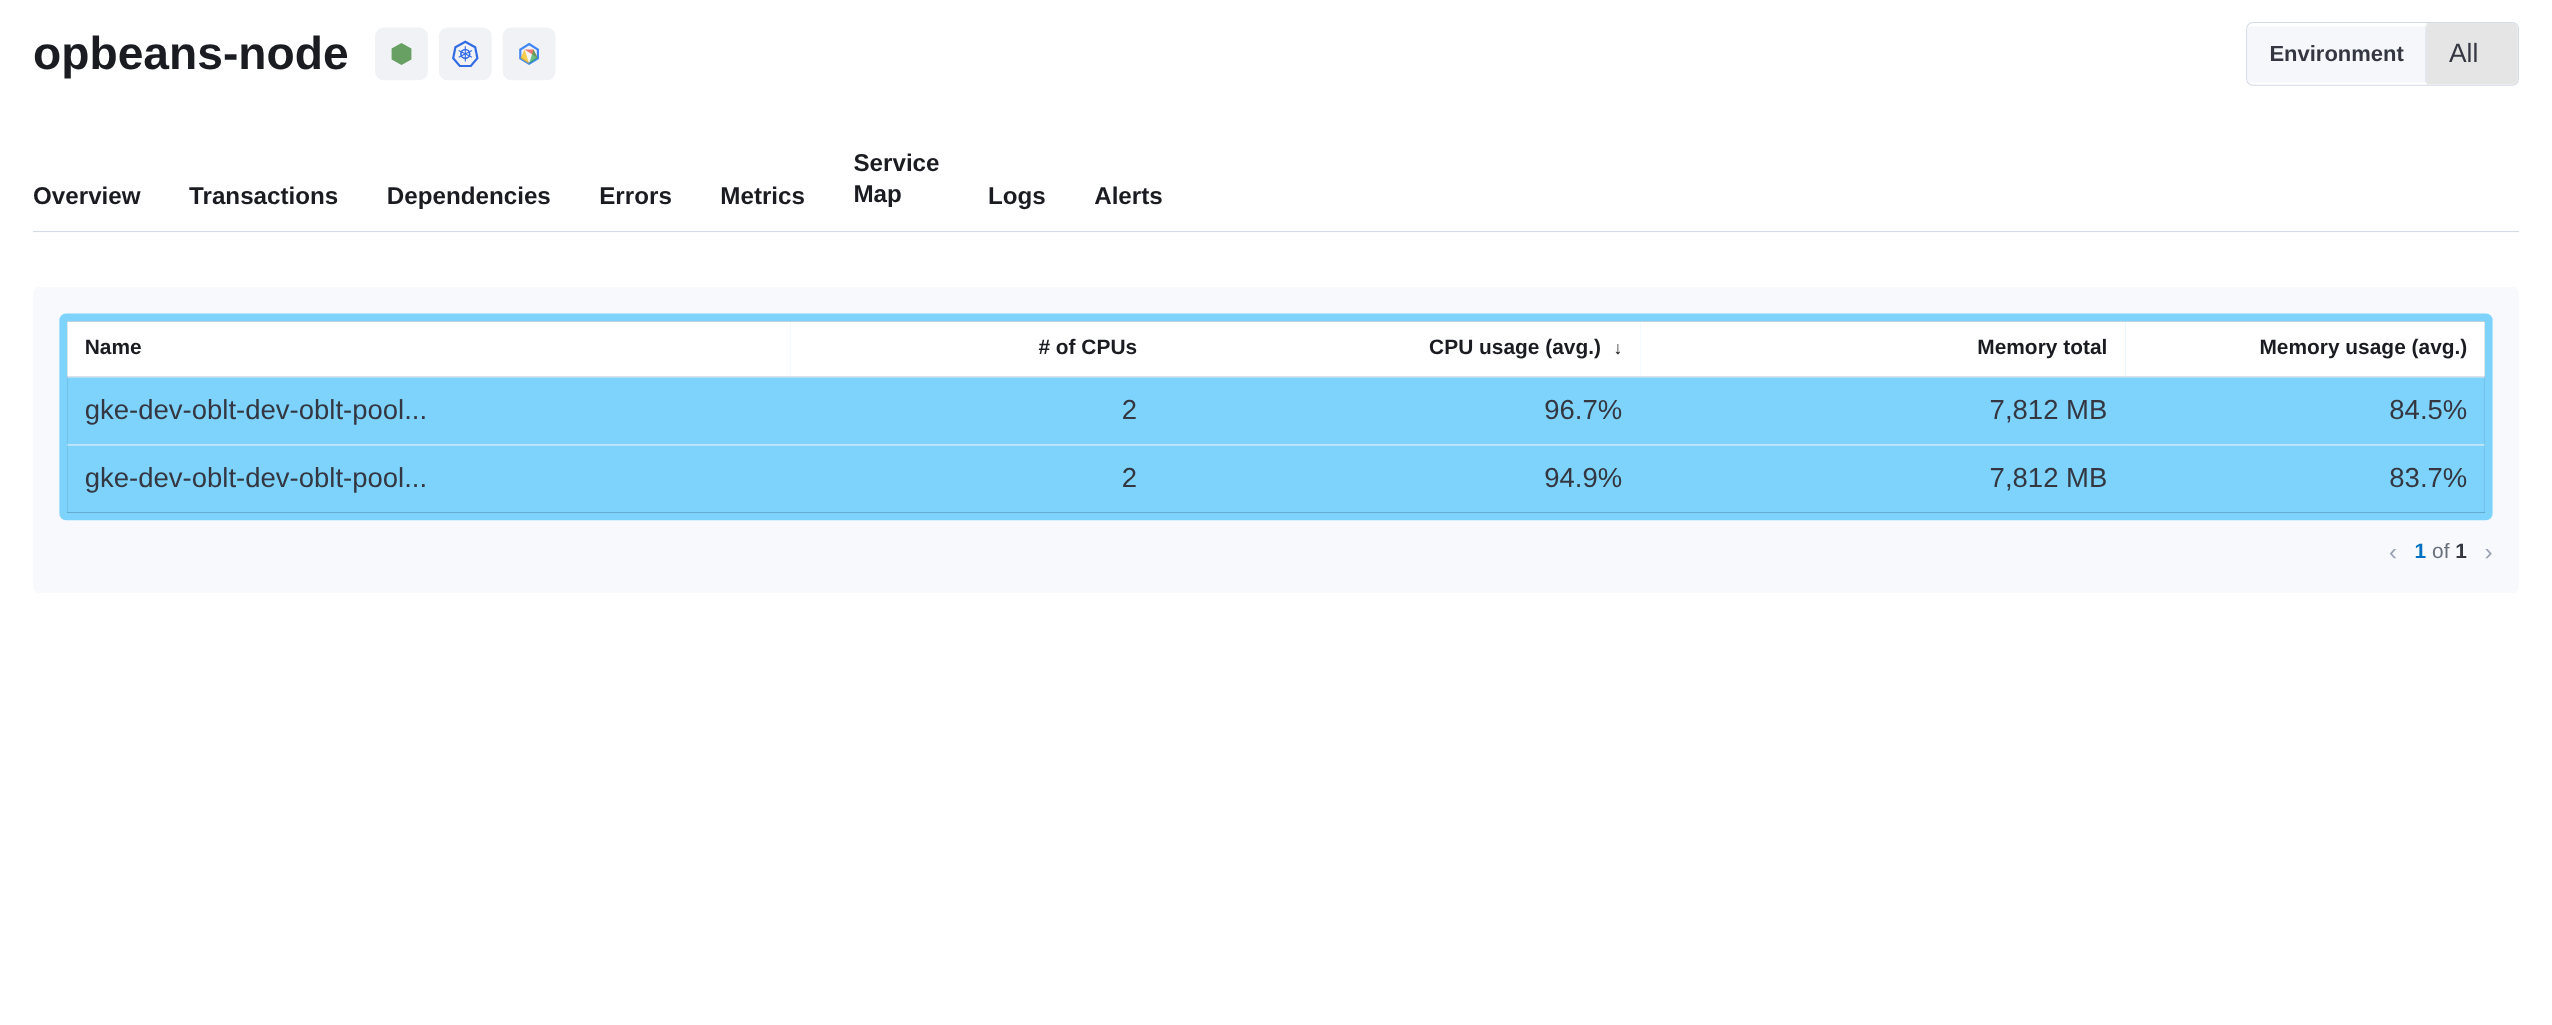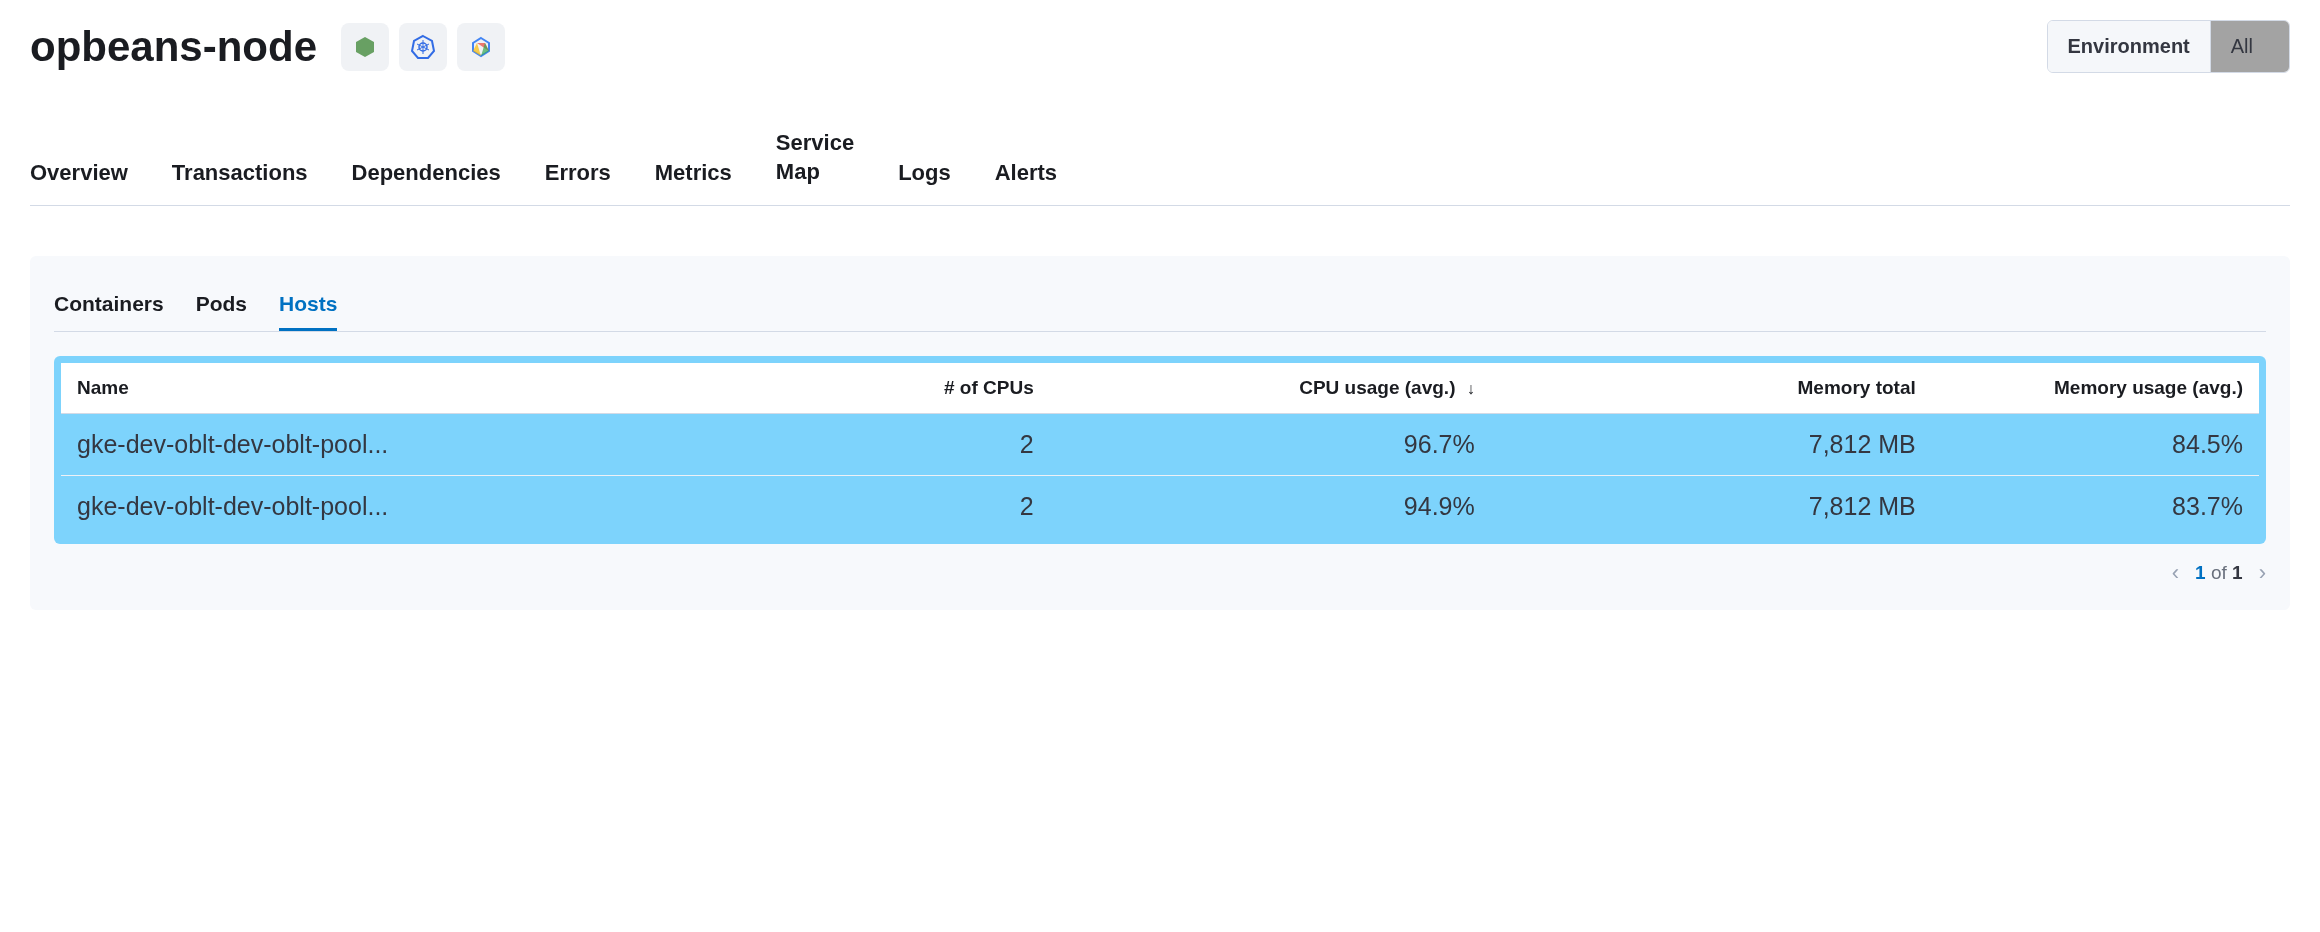--- a/index.html
+++ b/index.html
@@ -51,23 +51,23 @@
     }
     .env-label {
       background: #f5f7fa;
       padding: 14px 20px;
       font-size: 20px;
       font-weight: 600;
       color: #343741;
       border-right: 1px solid #d3dae6;
     }
     .env-value {
-      background: #a3a3a3;
+      background: #e5e5e5;
       padding: 14px 36px 14px 20px;
-      font-size: 20px;
+      font-size: 24px;
       color: #343741;
     }
     .main-tabs {
       display: flex;
       gap: 44px;
       border-bottom: 1px solid #d3dae6;
       margin-bottom: 50px;
       align-items: flex-end;
     }
     .main-tab {
@@ -237,25 +237,20 @@
   <div class="main-tab">Transactions</div>
   <div class="main-tab">Dependencies</div>
   <div class="main-tab">Errors</div>
   <div class="main-tab">Metrics</div>
   <div class="main-tab multiline">Service<br>Map</div>
   <div class="main-tab">Logs</div>
   <div class="main-tab">Alerts</div>
 </div>
 
 <div class="content-panel">
-  <div class="sub-tabs">
-    <div class="sub-tab">Containers</div>
-    <div class="sub-tab">Pods</div>
-    <div class="sub-tab active">Hosts</div>
-  </div>
 
   <table class="data-table">
     <thead>
       <tr>
         <th class="col-name">Name</th>
         <th class="right col-cpus"># of CPUs</th>
         <th class="right col-cpu-usage">
           <span>CPU usage (avg.)</span>
           <span class="sort-arrow">↓</span>
         </th>

